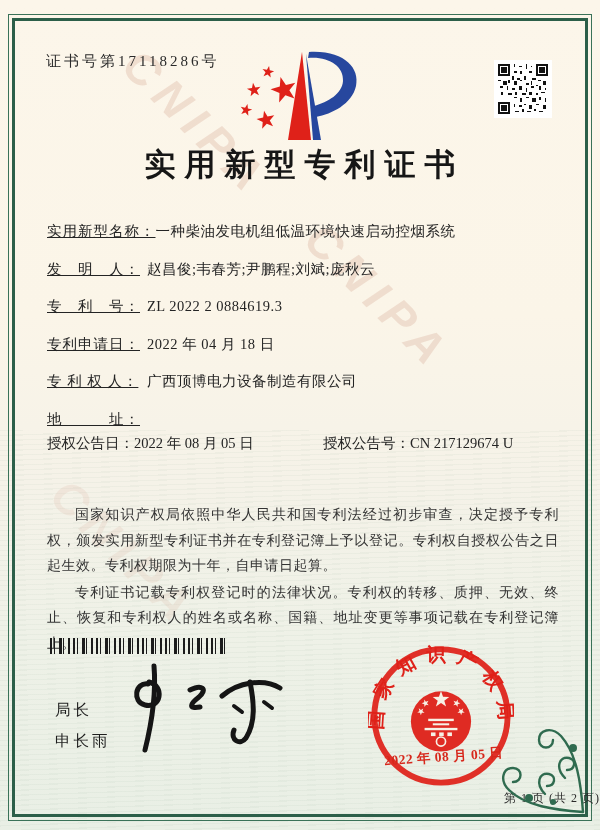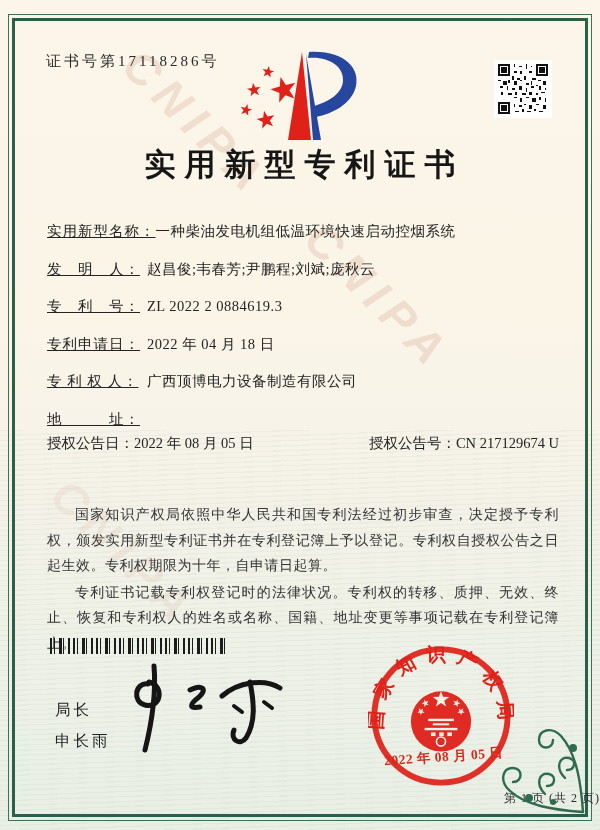--- a/index.html
+++ b/index.html
@@ -29,21 +29,21 @@
     position:absolute; left:0; right:0; top:144px; text-align:center;
     font-size:31px; font-weight:bold; letter-spacing:9px; color:#161616; text-indent:9px;
   }
   .fields { position:absolute; left:47px; top:221px; width:512px; font-size:14.5px; color:#242424; }
   .frow { display:flex; line-height:21px; margin-bottom:16.5px; }
   .frow .flabel { flex:0 0 100px; white-space:pre; letter-spacing:1px;text-decoration:underline; }
   .frow .fvalue { flex:1; letter-spacing:0.5px; }
   .frow.addr { margin-bottom:3px; }
   .grant-row { display:flex; line-height:21px;gap:18px; }
   .grant-row .g1 { flex:0 0 258px; display:flex; }
-  .grant-row .g2 { flex:1; display:flex;justify-content:flex-end; }
+  .grant-row .g2 { flex:1; display:flex; }
   .paras { position:absolute; left:47px; top:502px; width:512px; font-size:14px; line-height:25.5px; color:#333; text-align:justify; }
   .paras p { text-indent:2em; letter-spacing:0.5px; margin-bottom:1px; }
   .barcode {
     position:absolute; left:50px; top:638px; width:176px; height:16px;
     background:repeating-linear-gradient(90deg,
       #1c1c1c 0 2px, transparent 2px 4px,
       #1c1c1c 4px 5px, transparent 5px 9px,
       #1c1c1c 9px 12px, transparent 12px 13px,
       #1c1c1c 13px 14px, transparent 14px 18px,
       #1c1c1c 18px 20px, transparent 20px 23px);

